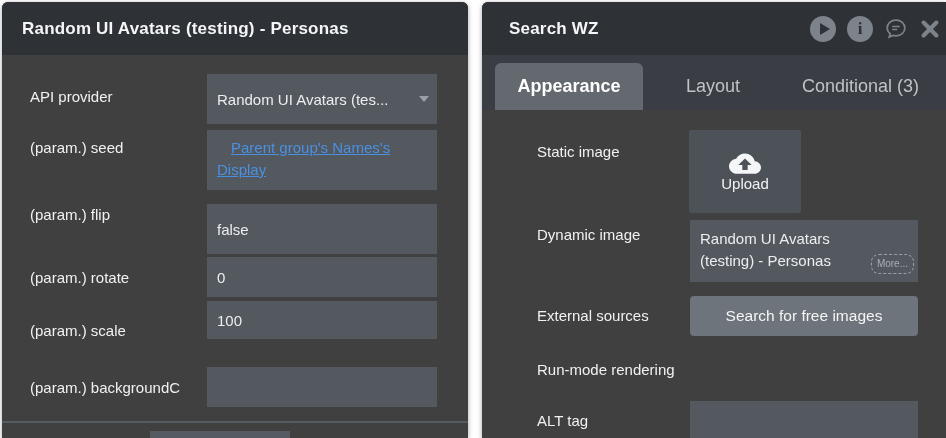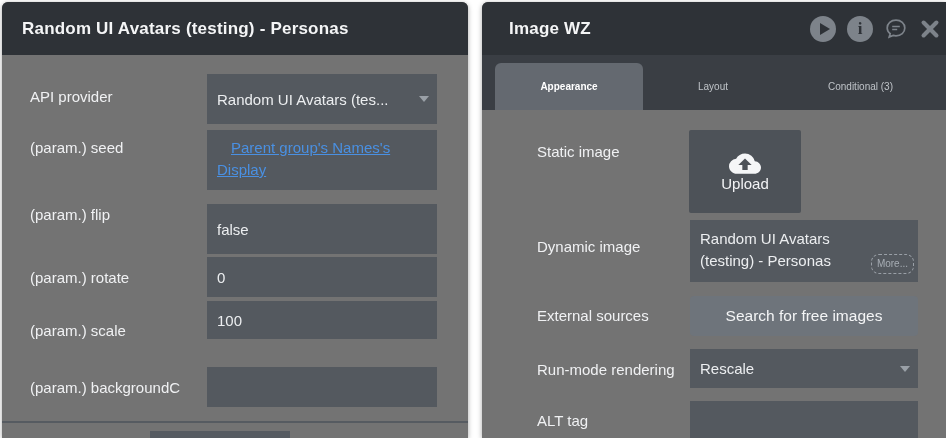--- a/index.html
+++ b/index.html
@@ -1,18 +1,18 @@
 <!DOCTYPE html>
 <html><head>
 <meta charset="utf-8">
 <style>
   * { margin:0; padding:0; box-sizing:border-box; }
   html,body { width:946px; height:438px; background:#ffffff; overflow:hidden;
     font-family:"Liberation Sans","DejaVu Sans",sans-serif; }
-  .panel { position:absolute; top:2px; height:436px; background:#737373;
+  .panel { position:absolute; top:2px; height:436px; background:#404040;
     box-shadow:0 1px 5px rgba(0,0,0,.35); overflow:hidden; }
   #left-panel  { left:2px;   width:466px; border-radius:6px 6px 0 0; }
   #right-panel { left:482px; width:464px; border-radius:6px 0 0 0; }
 
   .panel-header { position:absolute; left:0; top:0; right:0; height:53px;
     background:#2e3237; display:flex; align-items:center; }
   .panel-title { color:#f4f5f6; font-size:17px; font-weight:bold; padding-left:20px;
     letter-spacing:.2px; white-space:nowrap; }
   #right-panel .panel-title { padding-left:27px; }
 
@@ -25,21 +25,21 @@
     margin-left:3px; }
   .circle-icon .info-i { color:#2e3237; font-weight:bold; font-size:17px;
     font-family:"Liberation Serif","DejaVu Serif",serif; }
   .bubble-icon { width:24px; height:24px; cursor:pointer; }
   .close-icon { width:22px; height:22px; cursor:pointer; }
 
   
   .tabbar { position:absolute; left:0; top:53px; right:0; height:55px; background:#3a3e44;
     display:flex; align-items:flex-end; padding-left:13px; }
   .tab { height:47px; display:flex; align-items:center; justify-content:center;
-    color:#bfc3c8; font-size:10px; cursor:pointer; }
+    color:#bfc3c8; font-size:18px; cursor:pointer; }
   .tab.active { background:#646970; color:#ffffff; border-radius:6px 6px 0 0; font-weight:bold; }
   .tab-appearance { width:148px; }
   .tab-layout { width:140px; }
   .tab-conditional { width:155px; }
 
   .row-label { position:absolute; color:#f0f1f3; font-size:15px; white-space:nowrap; }
   #left-panel .row-label { left:28px; }
   #right-panel .row-label { left:27px;margin-left:28px; }
 
   .field { position:absolute; background:#54595f; color:#eceef0; font-size:15px; }
@@ -110,21 +110,21 @@
   <div class="field single" style="top:365px; height:40px;">
     <span></span>
   </div>
 
   <div class="divider"></div>
   <div class="stub-btn"></div>
 </div>
 
 <div class="panel" id="right-panel">
   <div class="panel-header">
-    <div class="panel-title">Image WZ</div>
+    <div class="panel-title">Search WZ</div>
     <div class="header-icons">
       <div class="circle-icon">
         <div class="tri"></div>
       </div>
       <div class="circle-icon">
         <span class="info-i">i</span>
       </div>
       <svg class="bubble-icon" viewBox="0 0 24 24">
         <path d="M12 3.2c5 0 8.8 3.4 8.8 7.8s-3.8 7.8-8.8 7.8c-1 0-2-.13-2.9-.38L5.2 20l1-3.3c-1.9-1.4-3-3.4-3-5.7 0-4.4 3.8-7.8 8.8-7.8z" fill="none" stroke="#7d838a" stroke-width="1.7"></path>
         <line x1="8.2" y1="9.6" x2="15.8" y2="9.6" stroke="#7d838a" stroke-width="1.5"></line>
@@ -150,34 +150,30 @@
   </div>
 
   <div class="row-label" style="top:141px;">Static image</div>
   <div class="upload-btn">
     <svg width="32" height="24" viewBox="0 0 24 18">
       <path d="M19.35 8.04A7.49 7.49 0 0 0 12 2C9.11 2 6.6 3.64 5.35 6.04A5.99 5.99 0 0 0 0 12c0 3.31 2.69 6 6 6h13c2.76 0 5-2.24 5-5 0-2.64-2.05-4.78-4.65-4.96zM14 11v4h-4v-4H7l5-5 5 5h-3z" fill="#f5f6f7" transform="scale(1,0.95)"></path>
     </svg>
     <span class="upload-label">Upload</span>
   </div>
 
-  <div class="row-label" style="top:236px;">Dynamic image</div>
+  <div class="row-label" style="top:224px;">Dynamic image</div>
   <div class="field dynamic" style="top:218px; height:62px;">
     <span class="dyn-text">Random UI Avatars (testing) - Personas</span>
     <span class="more-chip">More...</span>
   </div>
 
   <div class="row-label" style="top:305px;">External sources</div>
   <div class="wide-btn" style="top:294px;">
     <span>Search for free images</span>
   </div>
 
   <div class="row-label" style="top:359px;">Run-mode rendering</div>
-  <div class="field single" style="top:347px; height:39px;">
-    <span>Rescale</span>
-    <span class="caret"></span>
-  </div>
 
   <div class="row-label" style="top:410px;">ALT tag</div>
   <div class="field single" style="top:399px; height:42px;">
     <span></span>
   </div>
 </div>
 
 </body></html>

